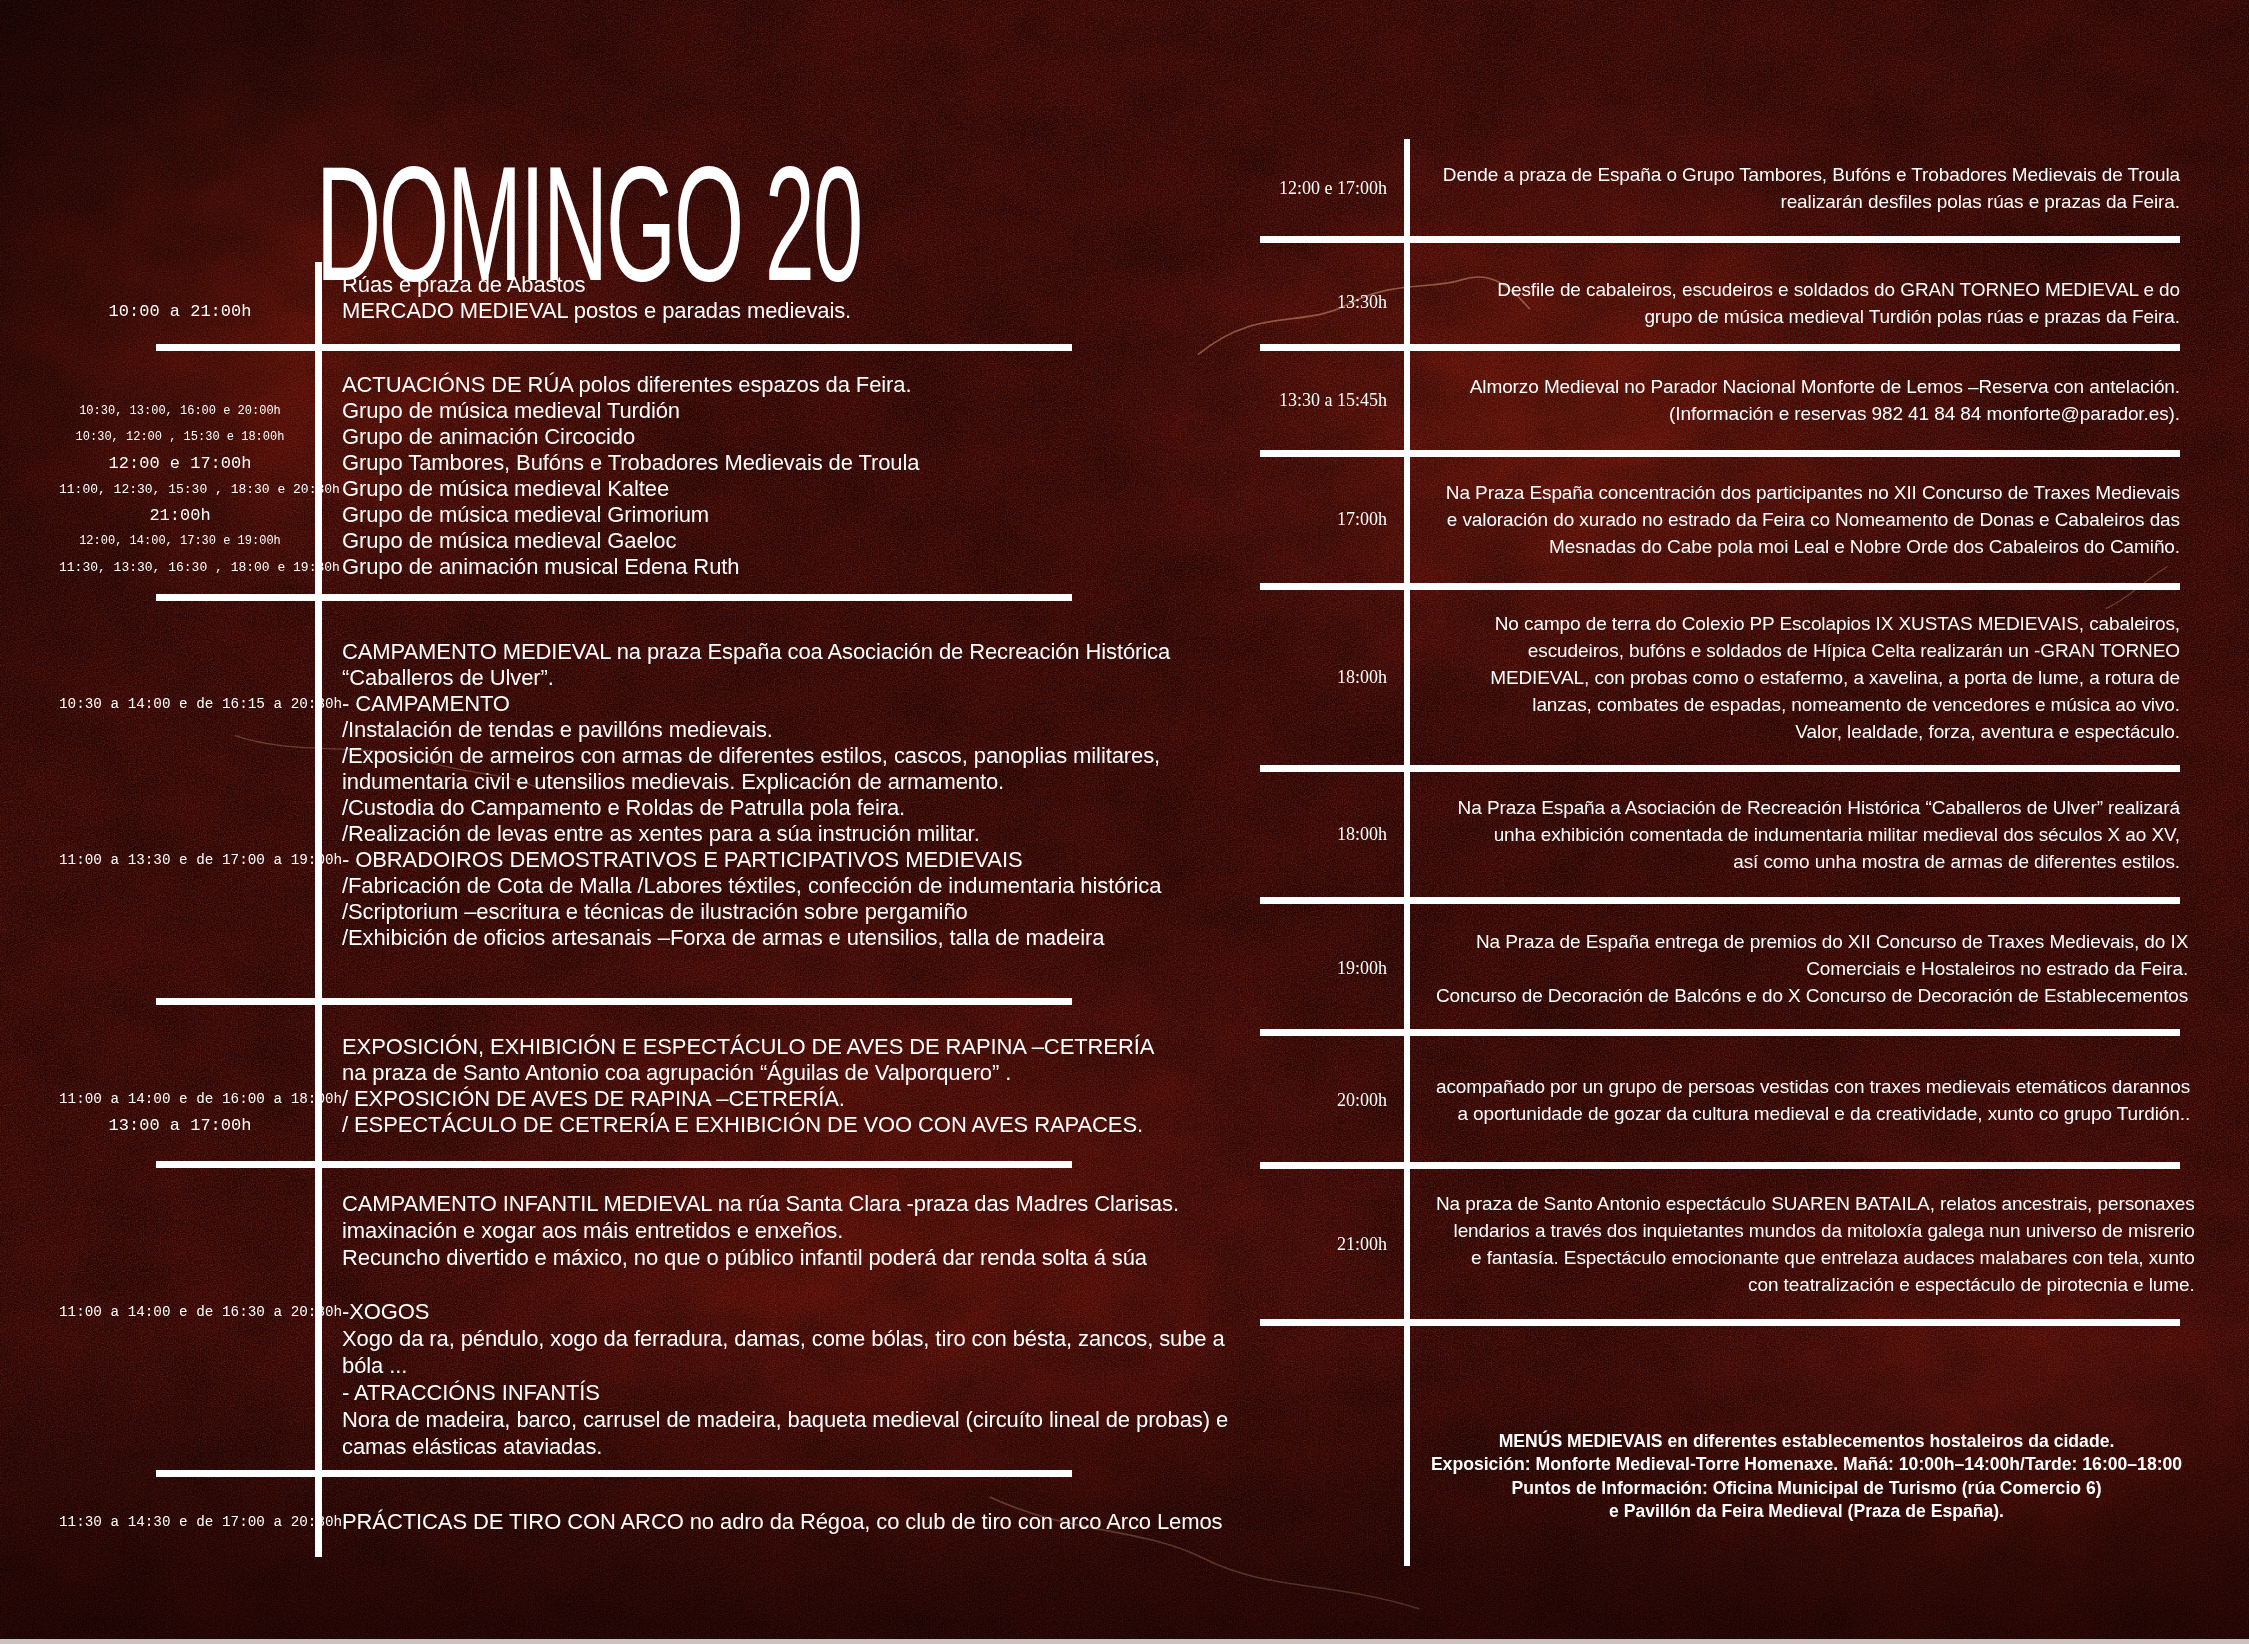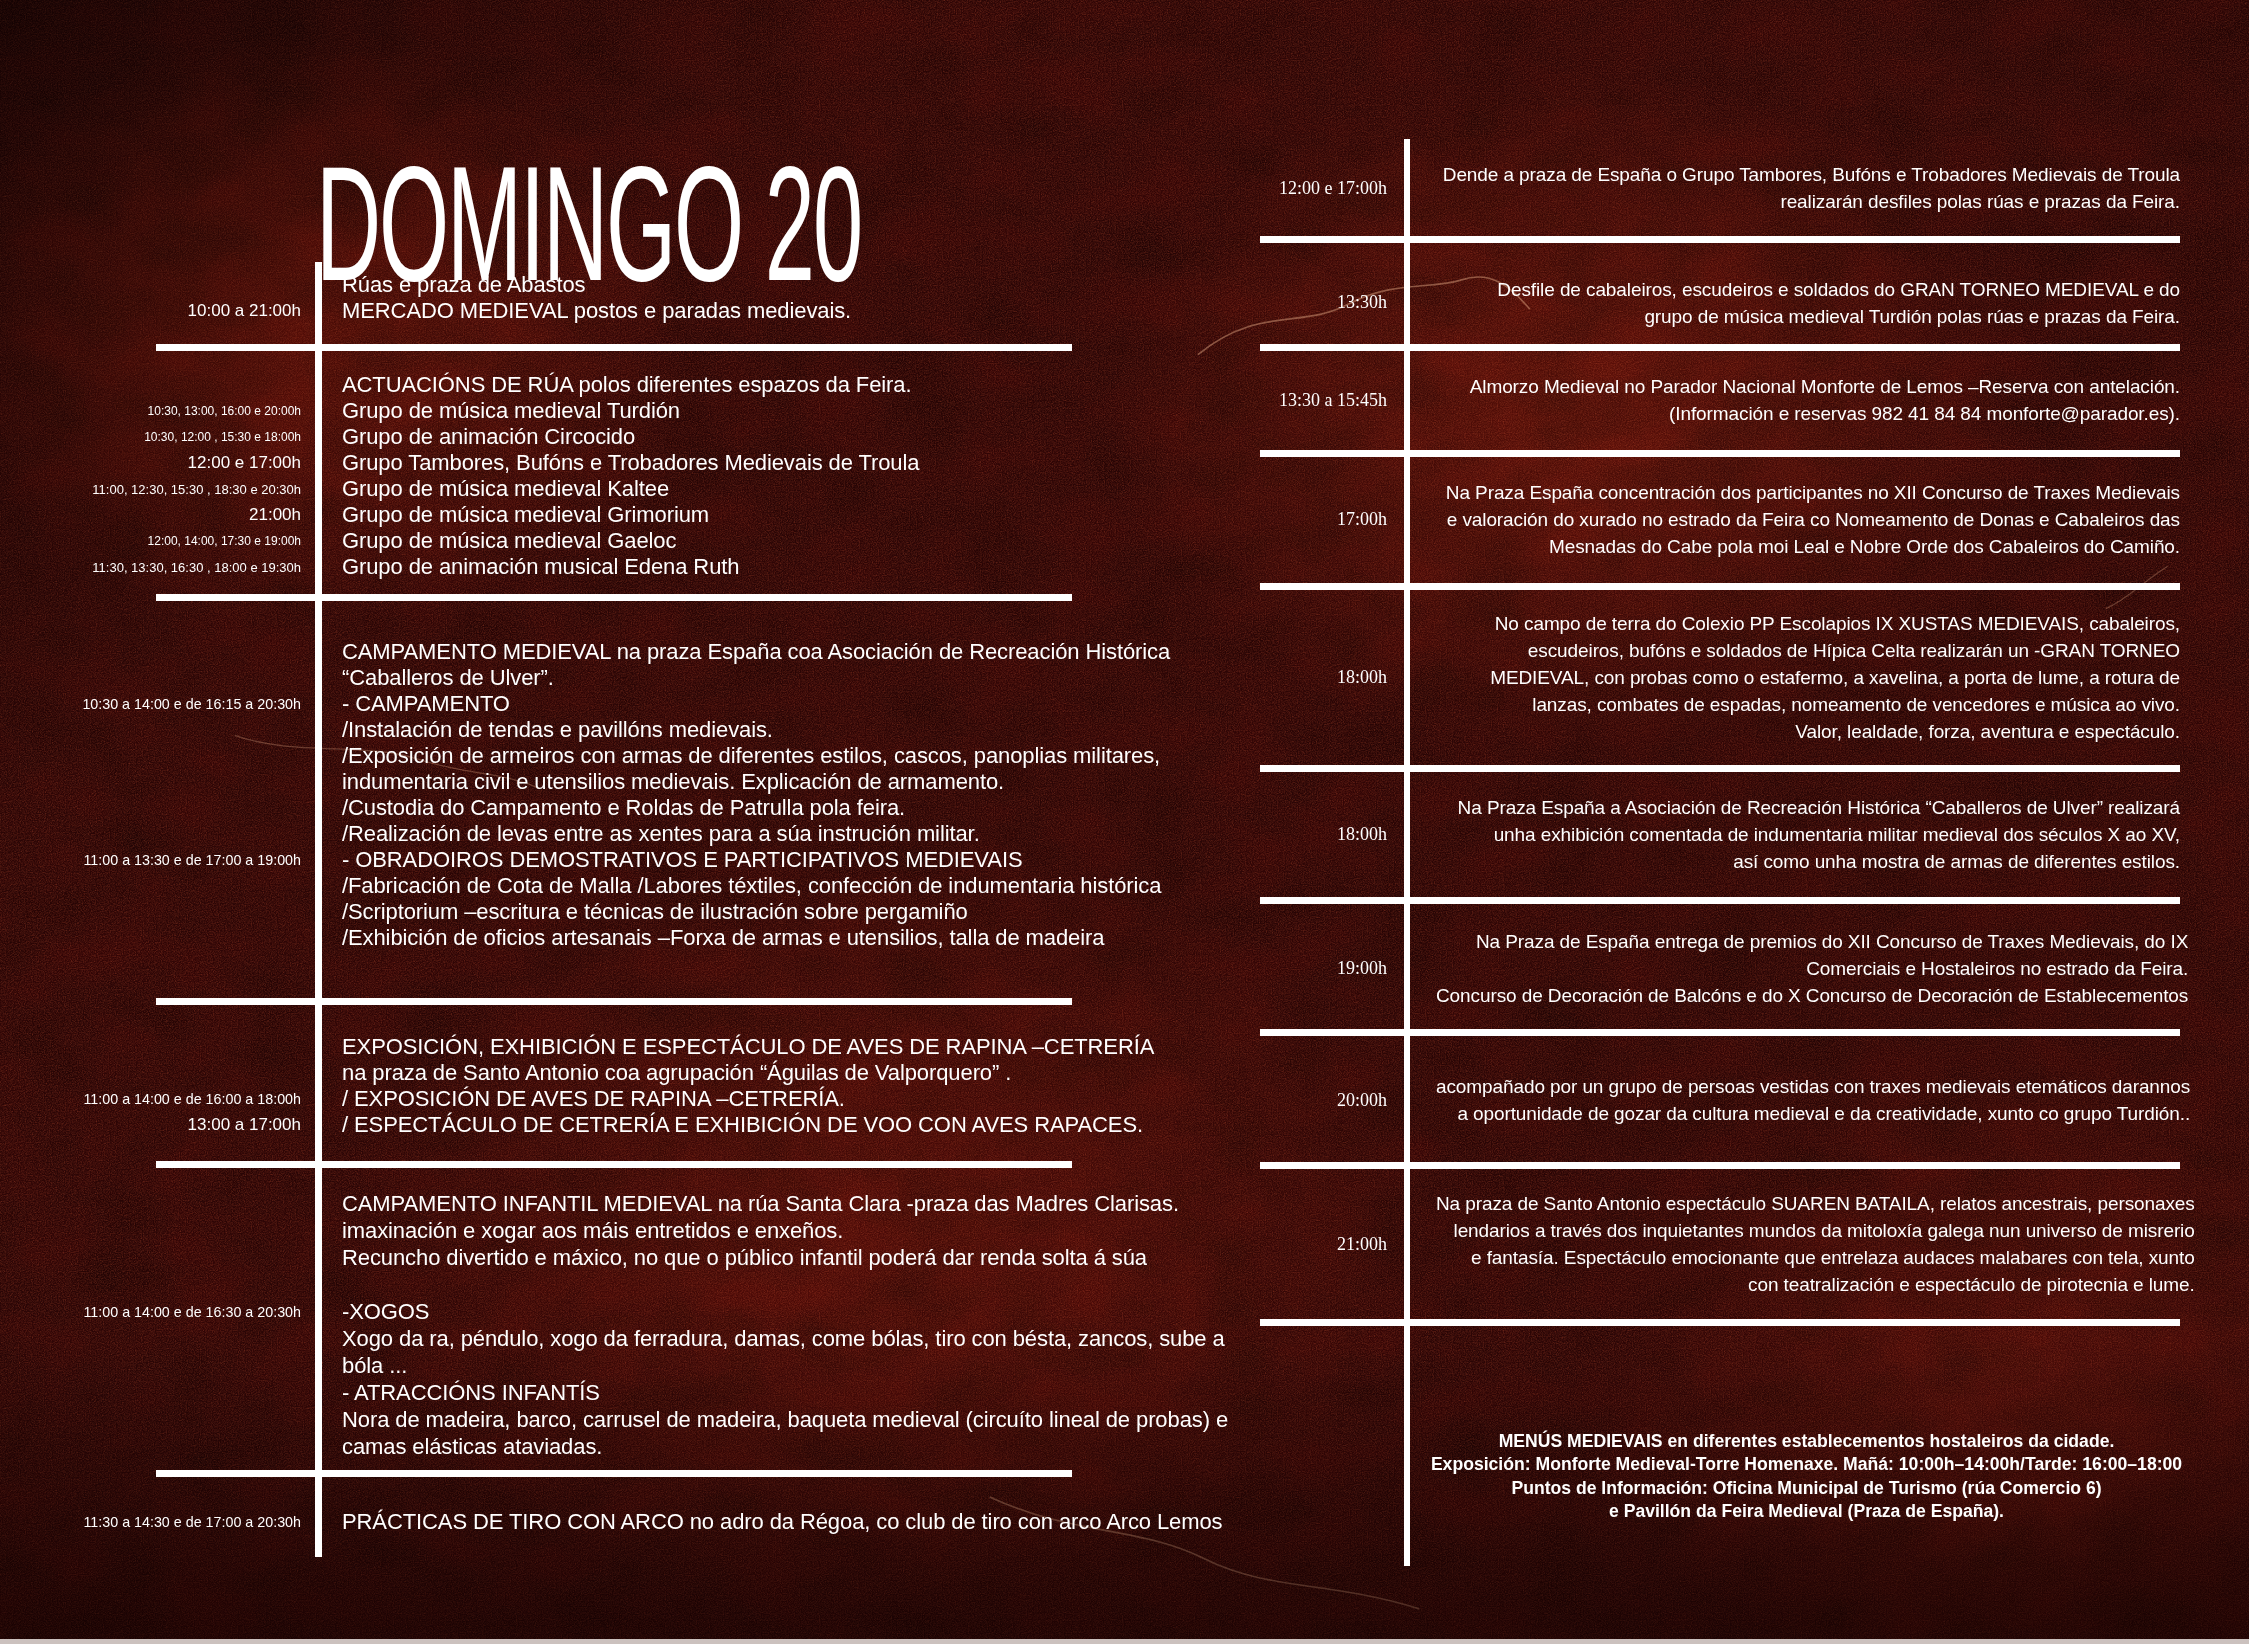--- a/index.html
+++ b/index.html
@@ -14,21 +14,21 @@
     radial-gradient(ellipse 130% 110% at 48% 45%, rgba(0,0,0,0) 45%, rgba(10,0,0,0.55) 96%),
     linear-gradient(135deg, rgba(0,0,0,0.45), rgba(0,0,0,0) 22%),
     linear-gradient(to top, rgba(12,0,0,0.45), rgba(0,0,0,0) 18%);}
   .vline,.hline{position:absolute;background:#ffffff;}
   .title{position:absolute;left:316px;top:142px;font-family:"Liberation Sans",sans-serif;
     font-size:164px;line-height:1;letter-spacing:-3.9px;transform:scaleX(0.55);transform-origin:0 0;
     white-space:nowrap;color:#fff;}
   .lsec{position:absolute;left:59px;}
   .lrow{display:grid;grid-template-columns:242px auto;column-gap:41px;align-items:center;height:26px;}
   .lh42 .lrow{height:27px;}
-  .lt{font-family:Liberation Sans, sans-serif;font-size:17px;text-align:right;white-space:nowrap;}
+  .lt{font-family:Liberation Mono, monospace;font-size:17px;text-align:center;white-space:nowrap;}
   .lt.ts2{font-size:12px;}
   .lt.ts3{font-size:13px;}
   .lt.ts4{font-size:14.3px;}
   .lx{font-family:Liberation Sans, sans-serif;font-size:22px;letter-spacing:-0.1px;white-space:nowrap;}
   .rsec{position:absolute;left:1260px;width:920px;display:grid;grid-template-columns:127px auto;
     column-gap:49px;align-items:center;}
   .rt{font-family:"Liberation Serif",serif;font-size:18px;text-align:right;white-space:nowrap;}
   .rlines{display:flex;flex-direction:column;}
   .rl{font-family:"Liberation Sans",sans-serif;font-size:19px;line-height:27px;letter-spacing:-0.1px;white-space:nowrap;text-align:right;}
   .footer{position:absolute;left:1406px;width:801px;top:1430px;display:flex;flex-direction:column;align-items:center;}

